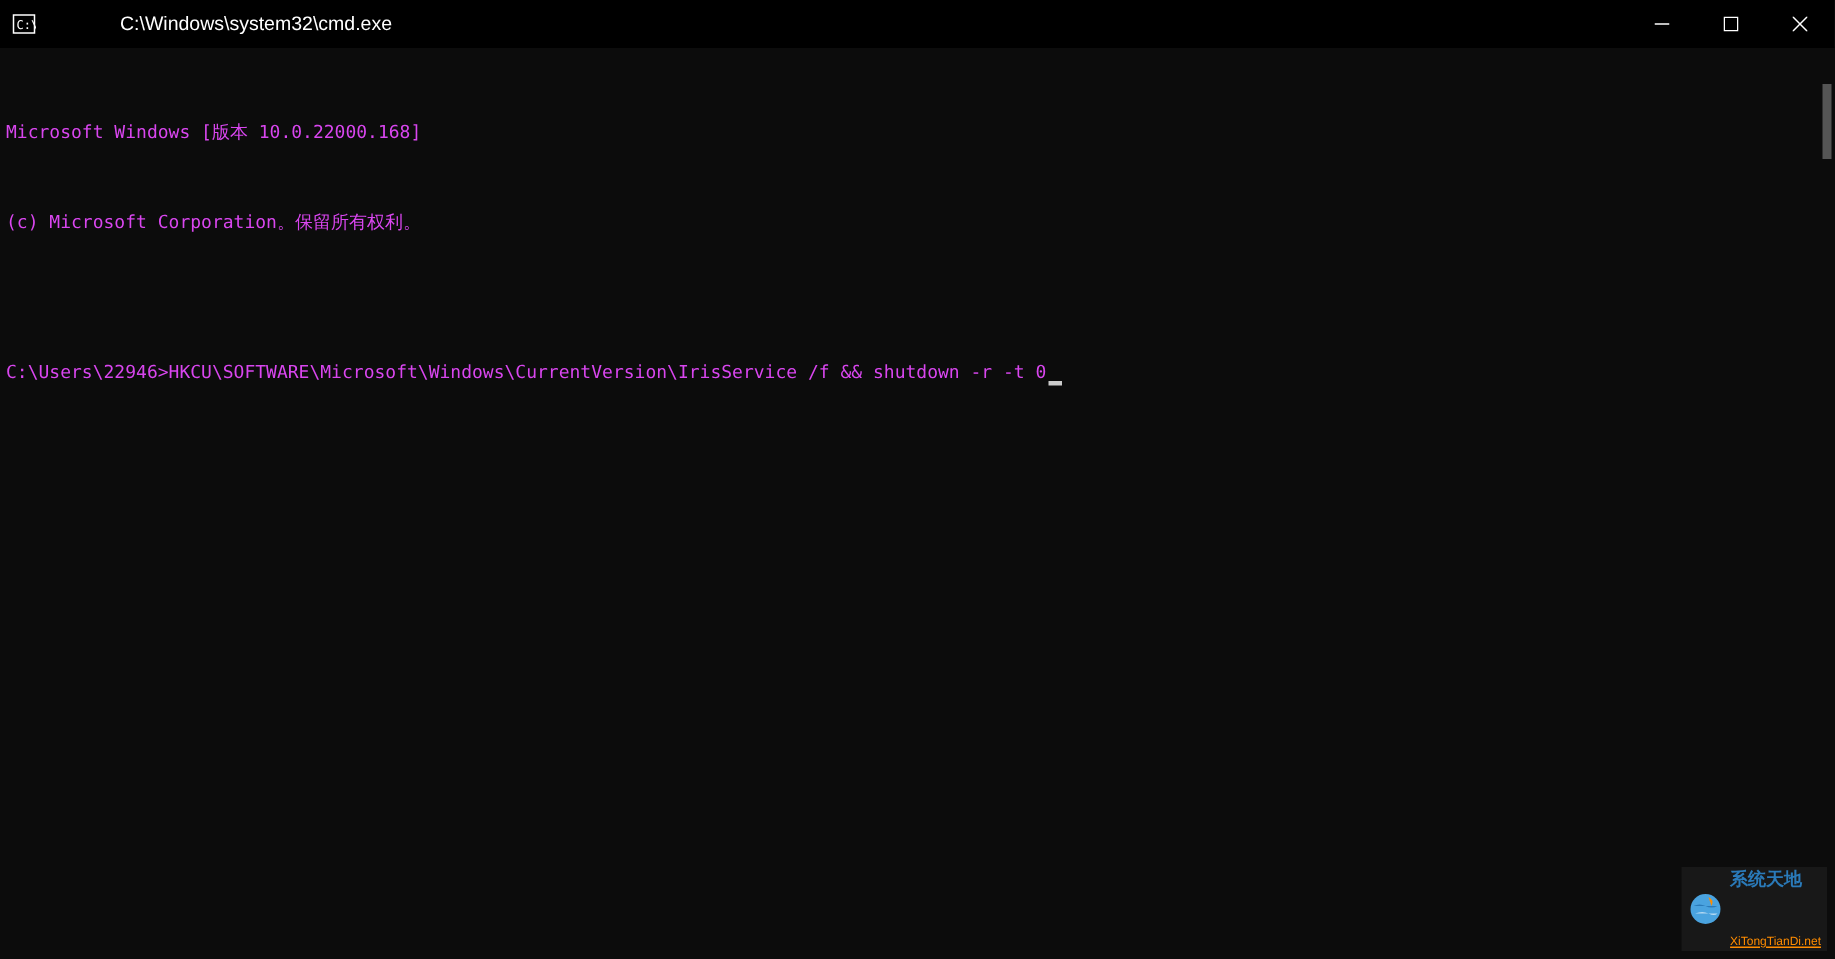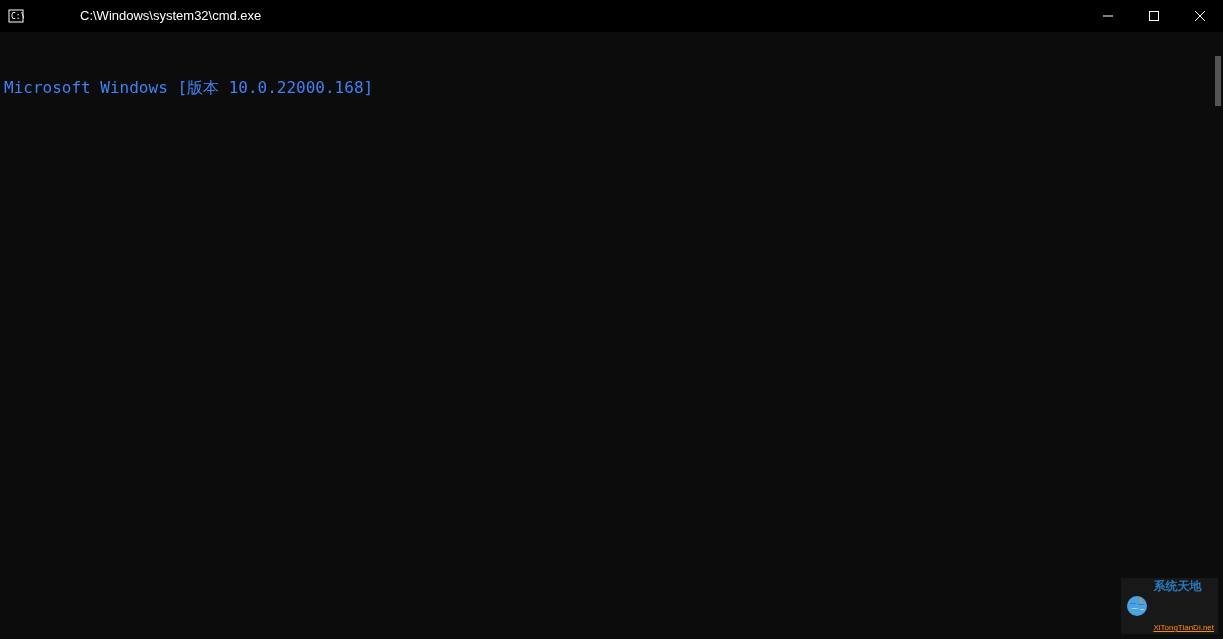--- a/index.html
+++ b/index.html
@@ -65,23 +65,23 @@
     .window-btn svg {
       width: 10px;
       height: 10px;
     }
     .terminal-body {
       position: relative;
       width: 100%;
       height: calc(100% - 32px);
       background: #0c0c0c;
       padding: 6px 0 0 4px;
-      font-size: 16px;
+      font-size: 12px;
       line-height: 20px;
-      color: #3b82f6;
+      color: #d946ef;
       font-family: "NSimSun", "Consolas", monospace;
       white-space: pre;
     }
     .terminal-line {
       display: block;
     }
     .cursor {
       display: inline-block;
       width: 9px;
       height: 3px;
@@ -168,21 +168,23 @@
       <svg viewBox="0 0 10 10">
           <line x1="0" y1="0" x2="10" y2="10" stroke="#ffffff" stroke-width="1"></line>
           <line x1="10" y1="0" x2="0" y2="10" stroke="#ffffff" stroke-width="1"></line>
         </svg>
     </button>
   </div>
 </div>
 
 <div class="terminal-body">
   <span class="terminal-line">Microsoft Windows [版本 10.0.22000.168]</span>
+  <span class="terminal-line">(c) Microsoft Corporation。保留所有权利。</span>
   <span class="terminal-line"></span>
+  <span class="terminal-line"><span>C:\Users\22946&gt;</span><span>HKCU\SOFTWARE\Microsoft\Windows\CurrentVersion\IrisService /f &amp;&amp; shutdown -r -t 0</span><span class="cursor"></span></span>
 </div>
 
 <div class="scrollbar">
   <div class="scroll-thumb"></div>
 </div>
 
 <div class="watermark">
   <span class="watermark-icon">
     <svg viewBox="0 0 24 24">
       <circle cx="12" cy="12" r="10" fill="#4aa3df"></circle>

